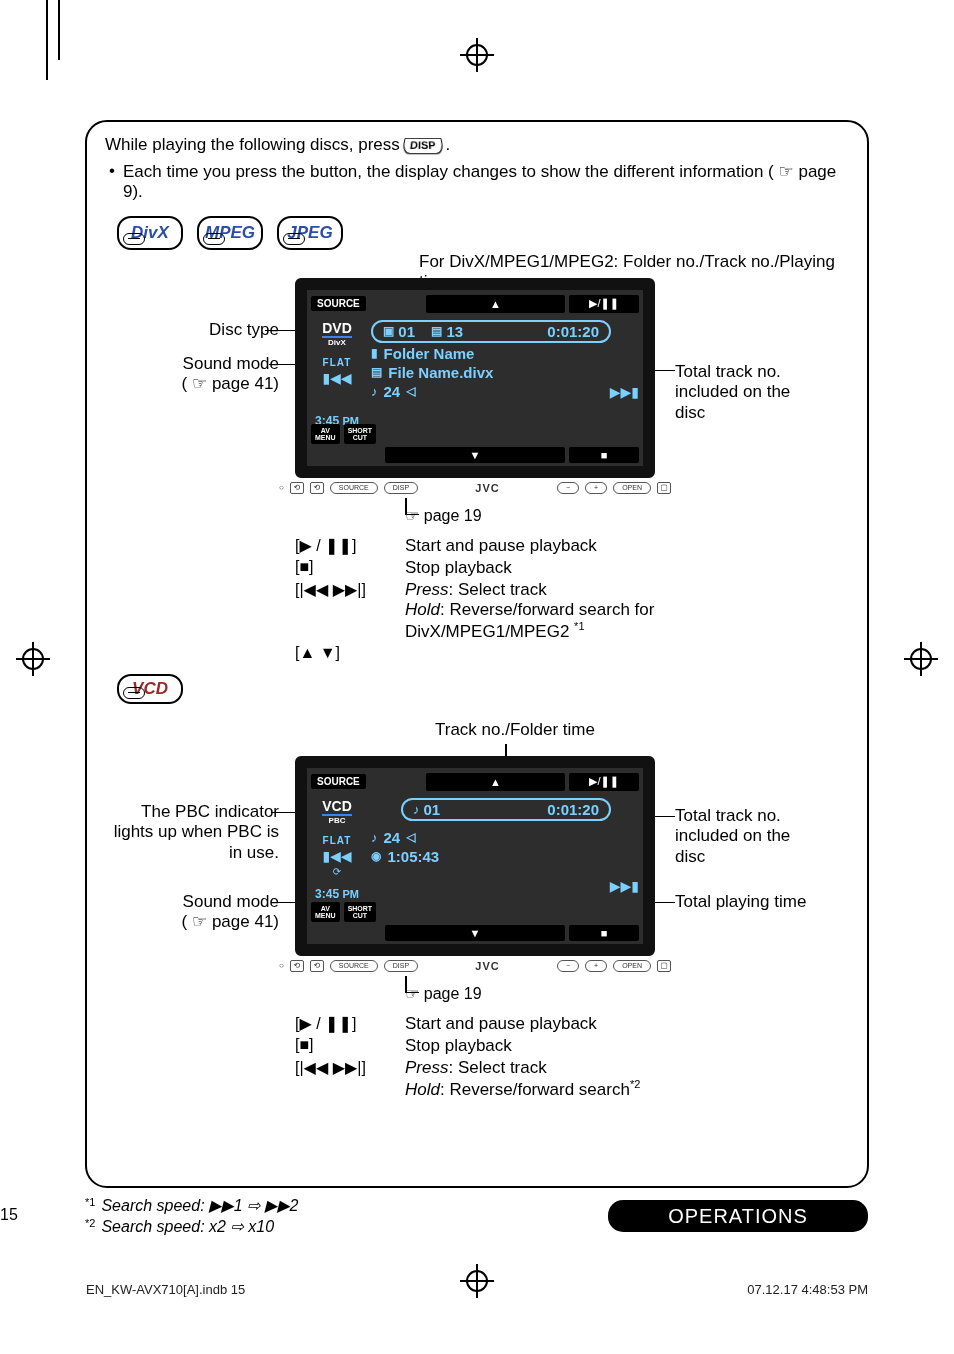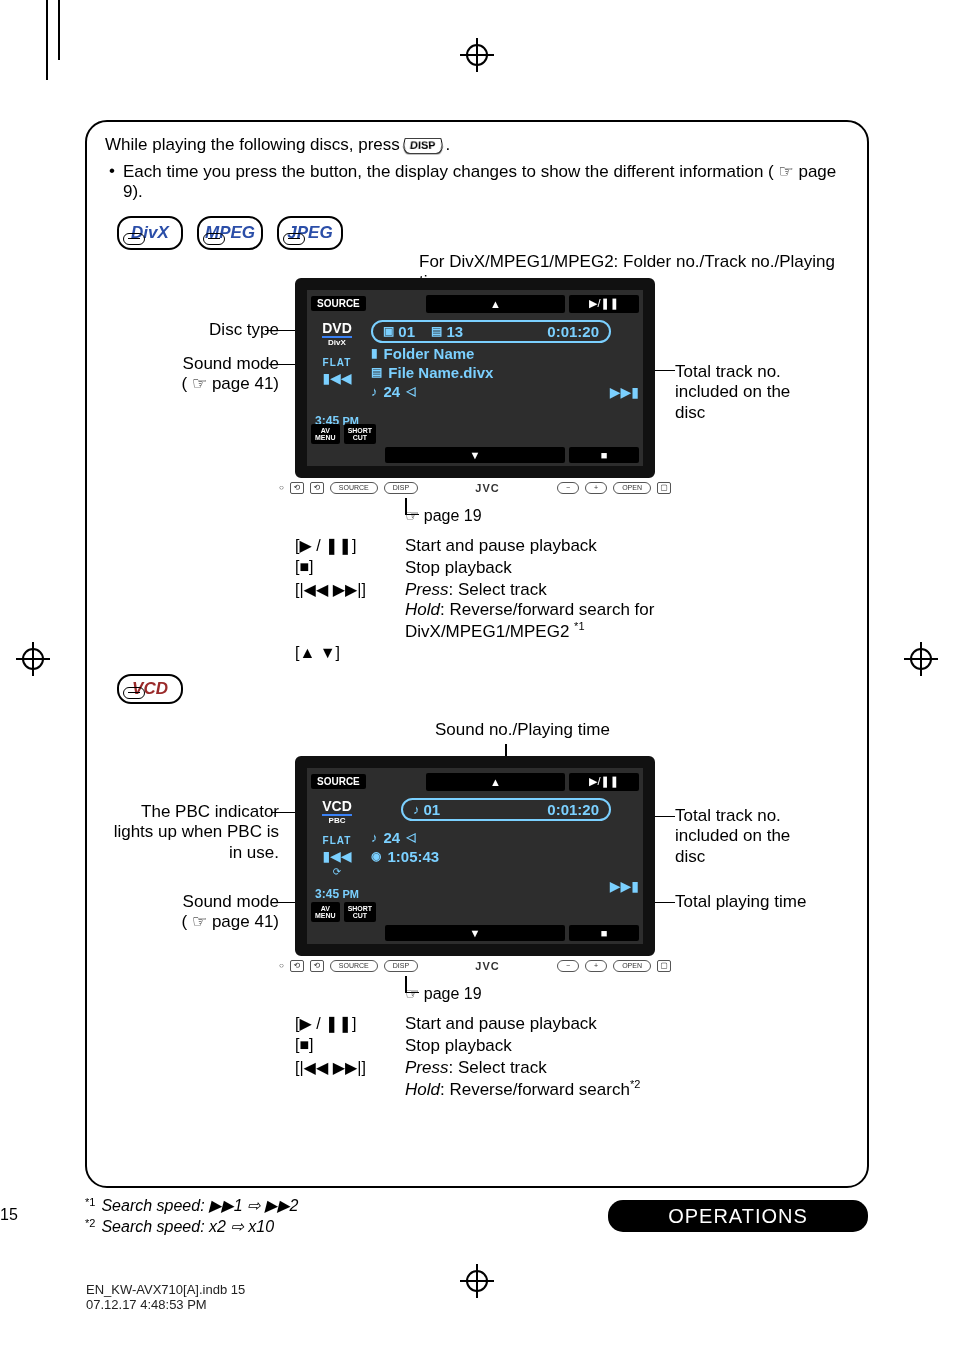--- a/index.html
+++ b/index.html
@@ -329,21 +329,21 @@
       </div>
 
       <div class="badge badge-single" style="position:absolute; left:12px; top:416px;">
         <span style="color:#9a2a2a;">VCD</span>
         <span class="badge-inner"></span>
       </div>
     </div>
 
     <div class="callout-area" style="height:440px;">
 
-      <div class="label-left" style="left:330px; right:auto; top:-8px; text-align:left;">Sound no./Playing time</div>
+      <div class="label-left" style="left:330px; right:auto; top:-8px; text-align:left;">Track no./Folder time</div>
       <div class="leader-v" style="left:400px; top:16px; height:30px;"></div>
 
       <div class="label-left" style="right:570px; top:74px; width:180px;">The PBC indicator lights up when PBC is in use.</div>
       <div class="leader" style="left:166px; top:84px; width:44px;"></div>
 
       <div class="label-left" style="right:570px; top:164px; width:160px;">
         <span>Sound mode</span><br>
         <span>( ☞ page 41)</span>
       </div>
       <div class="leader" style="left:166px; top:174px; width:44px;"></div>
@@ -463,16 +463,16 @@
       </span>
     </div>
   </div>
 
 </div>
 
 <div class="page-num" style="top:1206px;">15</div>
 
 <div class="ops-tab" style="top:1200px;">OPERATIONS</div>
 
-<div class="print-footer" style="top:1282px;flex-direction:column;">
+<div class="print-footer" style="top:1282px;">
   <span>EN_KW-AVX710[A].indb   15</span>
   <span>07.12.17   4:48:53 PM</span>
 </div>
 
 </body></html>

